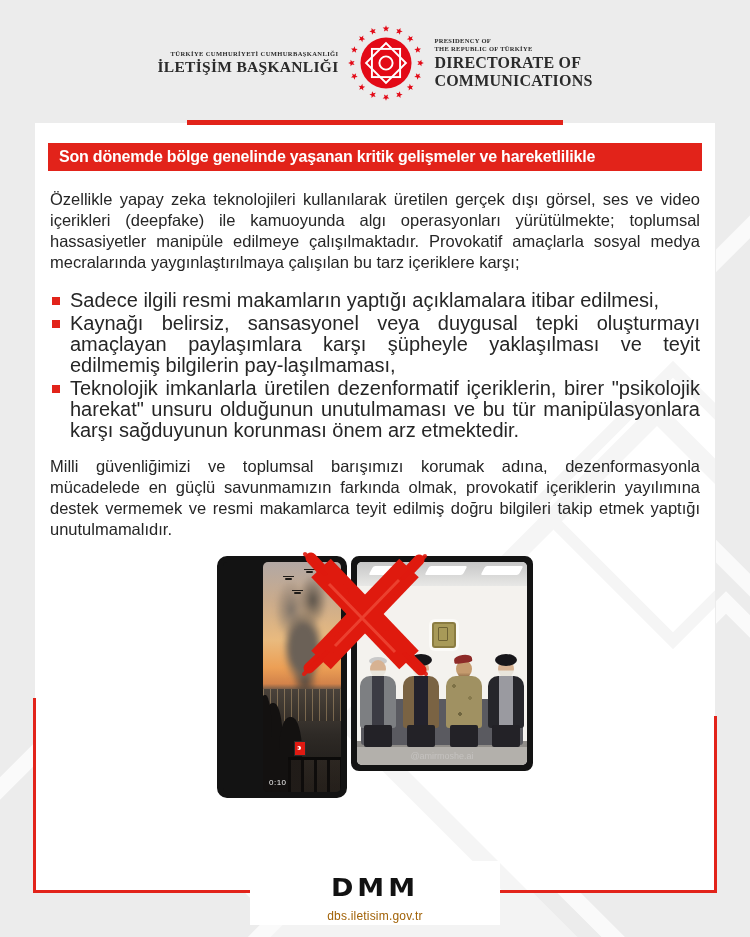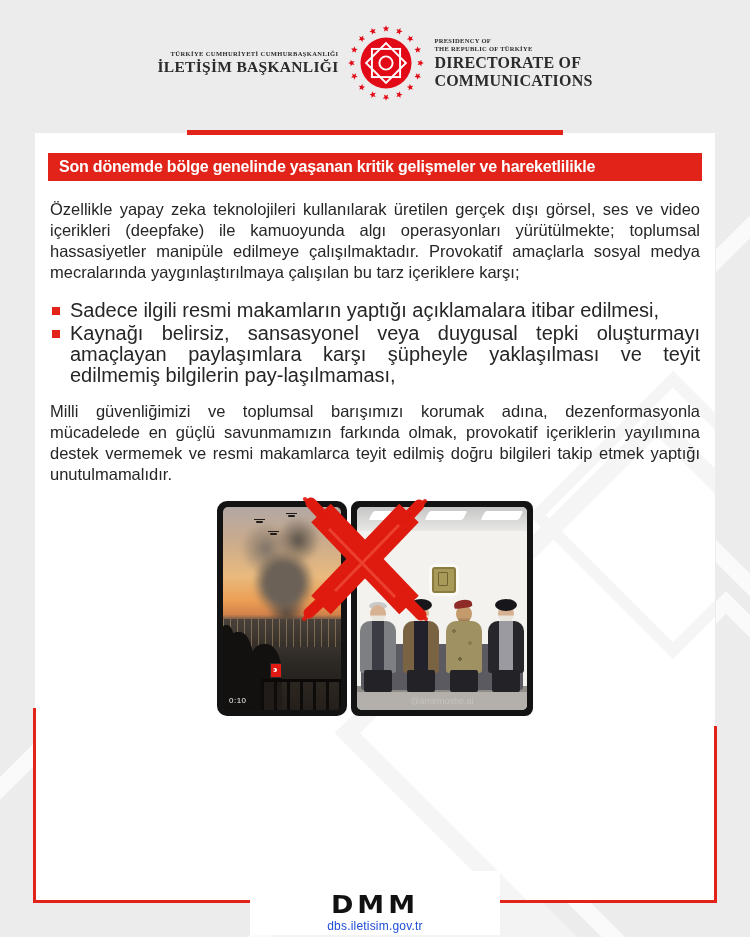--- a/index.html
+++ b/index.html
@@ -17,21 +17,21 @@
   .header{position:absolute;top:0;left:0;width:750px;height:125px;z-index:2;
     display:flex;align-items:center;justify-content:center;gap:4px;}
   .logo-left{text-align:right;color:#2b2b2b;font-family:"Liberation Serif",serif;}
   .logo-left .small{font-size:6.5px;letter-spacing:.4px;font-weight:700;}
   .logo-left .big{font-size:15.5px;font-weight:700;letter-spacing:.3px;margin-top:1px;}
   .logo-right{text-align:left;color:#2b2b2b;font-family:"Liberation Serif",serif;}
   .logo-right .small{font-size:6.5px;letter-spacing:.3px;font-weight:700;line-height:8px;}
   .logo-right .big{font-size:16px;font-weight:700;letter-spacing:.2px;line-height:16px;margin-top:2px;}
   .emblem{width:88px;height:88px;flex:0 0 auto;}
   
-  .card{position:absolute;left:35px;top:133px;width:680px;height:768px;
+  .card{position:absolute;left:35px;top:123px;width:680px;height:768px;
     background:#ffffff;z-index:1;box-shadow:0 0 0 1px #ececec;}
   .card-clip{position:absolute;inset:0;overflow:hidden;}
   .card-pat{position:absolute;border:18px solid #f5f5f5;transform:rotate(45deg);}
   .card-top-accent{position:absolute;top:-3px;left:152px;width:376px;height:5px;background:#e2231a;}
   .redline{position:absolute;background:#e2231a;z-index:3;}
   .rl-left{left:-2px;top:575px;bottom:-2px;width:3px;}
   .rl-right{right:-2px;top:593px;bottom:-2px;width:3px;}
   .rl-bl{left:-2px;bottom:-2px;width:219px;height:3px;}
   .rl-br{right:-2px;bottom:-2px;width:219px;height:3px;}
   .card-content{position:absolute;inset:0;padding:20px 13px 0 13px;z-index:2;}
@@ -41,21 +41,21 @@
     white-space:nowrap;overflow:hidden;}
   
   .para{color:#262626;font-size:16.5px;line-height:21px;text-align:justify;margin:18px 2px 0 2px;}
   .bullets{margin:17px 2px 0 2px;padding:0;list-style:none;}
   .bullets li{position:relative;color:#262626;font-size:20px;line-height:21px;
     text-align:justify;padding-left:20px;margin-bottom:2px;}
   .bullets li::before{content:"";position:absolute;left:2px;top:7px;width:8px;height:8px;background:#e2231a;}
   
   .media-row{position:relative;width:316px;height:215px;margin:16px auto 0 auto;}
   .frame{position:absolute;top:0;background:#131313;border:6px solid #131313;box-sizing:border-box;}
-  .frame-video{left:0;width:130px;height:215px;border-radius:10px;}
+  .frame-video{left:0;width:130px;height:242px;border-radius:10px;padding-left:40px;}
   .frame-photo{left:134px;width:182px;height:215px;border-radius:8px;}
   .frame-inner{position:relative;width:100%;height:100%;overflow:hidden;border-radius:5px;}
   
   .vid-sky{position:absolute;inset:0;
     background:linear-gradient(180deg,#b2a8a4 0%,#c9ab8d 16%,#e9ba7e 34%,#ec9f55 46%,#d2824a 53%,#5a5047 56%,#453e37 62%,#2e2a26 75%,#191613 100%);}
   .vid-smoke{position:absolute;left:12%;top:5%;width:76%;height:52%;filter:blur(2px);
     background:
       radial-gradient(ellipse 46% 42% at 52% 62%,#6b6157 0%,#6b6157 45%,rgba(107,97,87,0) 75%),
       radial-gradient(ellipse 40% 36% at 32% 30%,#7d7268 0%,rgba(125,114,104,0) 70%),
       radial-gradient(ellipse 36% 32% at 68% 22%,#575048 0%,rgba(87,80,72,0) 68%),
@@ -104,21 +104,21 @@
   .body-dark{background:linear-gradient(90deg,#26262b 30%,#9a9aa0 30% 70%,#26262b 70%);}
   .ph-watermark{position:absolute;bottom:4px;left:0;right:0;text-align:center;
     color:rgba(200,198,195,.85);font-size:9px;}
   
   .xmark{position:absolute;left:82px;top:-6px;width:132px;height:128px;z-index:5;}
   
   .dmm-box{position:absolute;left:215px;top:738px;width:250px;height:64px;background:#ffffff;z-index:4;
     display:flex;flex-direction:column;align-items:center;justify-content:flex-end;padding-bottom:2px;box-sizing:border-box;}
   .dmm-logo{font-family:"DejaVu Sans",sans-serif;font-weight:900;font-size:27px;line-height:26px;
     letter-spacing:4px;color:#121212;transform:scaleY(.92);}
-  .dmm-url{font-size:12px;color:#1d4ed8;margin-top:1px;letter-spacing:.2px;}
+  .dmm-url{font-size:12px;color:#a16207;margin-top:8px;letter-spacing:.2px;}
 </style>
 </head>
 <body>
 
 <div class="bg-pattern">
   <div class="pat" style="left:-90px;top:770px;width:300px;height:300px;"></div>
   <div class="pat-fill" style="left:250px;top:850px;width:340px;height:340px;"></div>
   <div class="pat" style="left:240px;top:830px;width:360px;height:360px;"></div>
   <div class="pat" style="left:560px;top:660px;width:300px;height:300px;"></div>
   <div class="pat" style="left:620px;top:260px;width:260px;height:260px;"></div>
@@ -176,20 +176,21 @@
   <div class="redline rl-br"></div>
 
   <div class="card-content">
     <div class="bar">Son dönemde bölge genelinde yaşanan kritik gelişmeler ve hareketlilikle</div>
 
     <p class="para">Özellikle yapay zeka teknolojileri kullanılarak üretilen gerçek dışı görsel, ses ve video içerikleri (deepfake) ile kamuoyunda algı operasyonları yürütülmekte; toplumsal hassasiyetler manipüle edilmeye çalışılmaktadır. Provokatif amaçlarla sosyal medya mecralarında yaygınlaştırılmaya çalışılan bu tarz içeriklere karşı;</p>
 
     <ul class="bullets">
       <li>Sadece ilgili resmi makamların yaptığı açıklamalara itibar edilmesi,</li>
       <li>Kaynağı belirsiz, sansasyonel veya duygusal tepki oluşturmayı amaçlayan paylaşımlara karşı şüpheyle yaklaşılması ve teyit edilmemiş bilgilerin pay-laşılmaması,</li>
+      <li>Teknolojik imkanlarla üretilen dezenformatif içeriklerin, birer "psikolojik harekat" unsuru olduğunun unutulmaması ve bu tür manipülasyonlara karşı sağduyunun korunması önem arz etmektedir.</li>
     </ul>
 
     <p class="para" style="margin-top:15px;">Milli güvenliğimizi ve toplumsal barışımızı korumak adına, dezenformasyonla mücadelede en güçlü savunmamızın farkında olmak, provokatif içeriklerin yayılımına destek vermemek ve resmi makamlarca teyit edilmiş doğru bilgileri takip etmek yaptığı unutulmamalıdır.</p>
 
     <div class="media-row">
 
       <div class="frame frame-video">
         <div class="frame-inner">
           <div class="vid-sky"></div>
           <div class="vid-smoke"></div>

